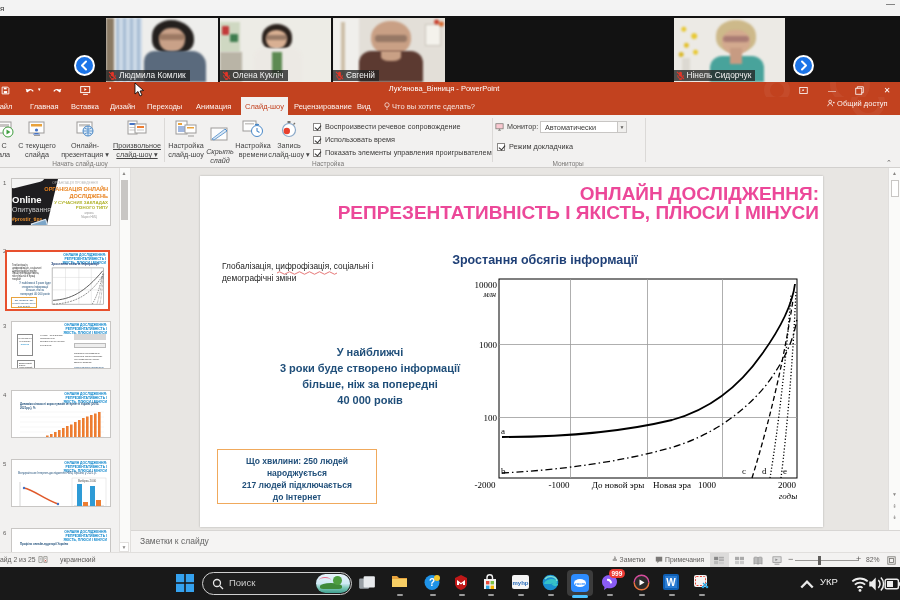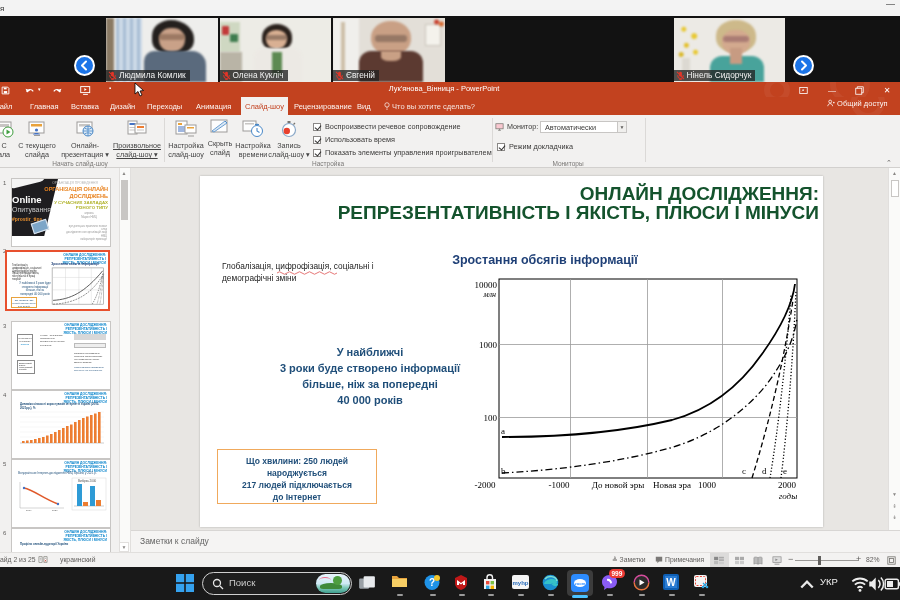--- a/index.html
+++ b/index.html
@@ -26,21 +26,21 @@
 .rbtn{position:absolute;text-align:center;color:#444;font-size:7.2px;line-height:9px;}
 .rbtn .ric{display:block;margin:0 auto 3px auto;}
 .rsep{position:absolute;top:3px;height:44px;width:1px;background:#dbd9d7;}
 .rgl{position:absolute;top:45px;font-size:6.5px;color:#7a7876;text-align:center;}
 .cb{position:absolute;font-size:7.3px;color:#3b3a39;display:flex;align-items:center;gap:4px;white-space:nowrap;}
 .cbx{width:8px;height:8px;border:1px solid #8a8886;background:#fff;position:relative;flex:none;}
 .cbx:after{content:"";position:absolute;left:1.5px;top:0px;width:3px;height:5px;border:solid #323130;border-width:0 1.2px 1.2px 0;transform:rotate(40deg);}
 
 #mainarea{left:0;top:168px;width:900px;height:384px;background:#e8e6e3;}
 #panel{position:absolute;left:0;top:0;width:120px;height:384px;background:#f2f1f0;overflow:hidden;}
-.thumb{position:absolute;left:12px;width:98px;height:67px;background:#fff;box-shadow:0 0 0 1px #c8c6c4;overflow:hidden;}
+.thumb{position:absolute;left:12px;width:98px;height:46px;background:#fff;box-shadow:0 0 0 1px #c8c6c4;overflow:hidden;}
 .tnum{position:absolute;left:3px;font-size:6px;color:#605e5c;}
 #pscroll{position:absolute;left:119px;top:0;width:12px;height:384px;background:#fafaf9;border-left:1px solid #e1dfdd;border-right:1px solid #e1dfdd;}
 #slidearea{position:absolute;left:131px;top:0;width:756px;height:362px;background:#e8e6e3;}
 #slide{position:absolute;left:69px;top:8px;width:623px;height:351px;background:#fff;box-shadow:0 0 2px rgba(0,0,0,.25);}
 #rscroll{position:absolute;left:888px;top:0;width:12px;height:362px;background:#fafaf9;border-left:1px solid #e1dfdd;}
 
 #notesbar{left:131px;top:530px;width:769px;height:22px;background:#f5f4f3;border-top:1px solid #d8d6d4;color:#666;font-size:8.5px;}
 #statusbar{left:0;top:552px;width:900px;height:15px;background:#f3f2f1;border-top:1px solid #e1dfdd;color:#605e5c;font-size:6.8px;}
 #taskbar{left:0;top:567px;width:900px;height:33px;background:#191919;}
 .tic{position:absolute;top:7px;width:18px;height:18px;}
@@ -236,21 +236,21 @@
         <rect x="3" y="3" width="4" height="2" fill="#e9a23b"></rect>
         <rect x="3" y="6.5" width="7" height="1" fill="#4472c4"></rect>
         <rect x="3" y="8.5" width="7" height="1" fill="#4472c4"></rect>
         <rect x="3" y="10.5" width="7" height="1" fill="#4472c4"></rect>
         <rect x="10" y="5" width="11" height="8" fill="#fff" stroke="#9d9b99"></rect>
         <rect x="12" y="7" width="7" height="1.5" fill="#e9a23b"></rect>
         <path d="M13 16h6" stroke="#9d9b99"></path>
       </svg>
   Настройка<br>слайд-шоу
  </div>
- <div class="rbtn" style="left:204px;top:3px;width:32px;">
+ <div class="rbtn" style="left:204px;top:11px;width:32px;font-style:italic;">
   <svg class="ric" width="20" height="18" viewBox="0 0 20 18">
         <rect x="1" y="2" width="16" height="12" fill="#fdfdfd" stroke="#9d9b99"></rect>
         <path d="M2 13 L15 3 17 5 4 14z" fill="#dce9f5" stroke="#4a89c8" stroke-width=".8"></path>
         <path d="M15 3l2 2" stroke="#4a89c8"></path>
       </svg>
   Скрыть<br>слайд
  </div>
  <div class="rbtn" style="left:234px;top:5px;width:38px;">
   <svg class="ric" width="22" height="18" viewBox="0 0 22 18">
         <rect x="1" y="1" width="13" height="10" fill="#fdfdfd" stroke="#9d9b99"></rect>
@@ -395,21 +395,21 @@
   <div class="abs" style="left:8px;top:13px;width:80px;font-size:2.8px;color:#1f4e79;font-weight:bold;">Профіль онлайн-аудиторії України</div>
  </div>
 </div>
 <div id="pscroll">
  <div class="abs" style="left:0;top:1px;width:8px;height:9px;color:#8a8886;font-size:5px;text-align:center;line-height:9px;">▲</div>
  <div class="abs" style="left:0.5px;top:12px;width:7px;height:40px;background:#c8c6c4;"></div>
  <div class="abs" style="left:-1px;top:374px;width:10px;height:10px;background:#fff;border:1px solid #e1dfdd;color:#8a8886;font-size:5px;text-align:center;line-height:8px;">▼</div>
 </div>
 <div id="slidearea">
       <div id="slide">
- <div class="abs" style="left:0px;top:8px;width:619px;text-align:right;font-size:19px;line-height:19px;font-weight:bold;color:#14532d;">ОНЛАЙН ДОСЛІДЖЕННЯ:<br>РЕПРЕЗЕНТАТИВНІСТЬ І ЯКІСТЬ, ПЛЮСИ І МІНУСИ</div>
+ <div class="abs" style="left:0px;top:8px;width:619px;text-align:right;font-size:19px;line-height:19px;font-weight:bold;color:#ec4899;">ОНЛАЙН ДОСЛІДЖЕННЯ:<br>РЕПРЕЗЕНТАТИВНІСТЬ І ЯКІСТЬ, ПЛЮСИ І МІНУСИ</div>
  <div class="abs" style="left:22px;top:85px;width:172px;font-size:8.3px;line-height:11.5px;color:#222;">Глобалізація, цифрофізація, соціальні і демографічні зміни</div>
  <svg class="abs" style="left:77px;top:94.5px;" width="60" height="4" viewBox="0 0 60 4">
           <path d="M0 2 q 2.5 -2.5 5 0 t 5 0 t 5 0 t 5 0 t 5 0 t 5 0 t 5 0 t 5 0 t 5 0 t 5 0 t 5 0 t 5 0" fill="none" stroke="#e26868" stroke-width="0.9"></path>
         </svg>
  <div class="abs" style="left:55px;top:168px;width:230px;text-align:center;font-size:11px;line-height:16px;font-weight:bold;color:#1f4e79;">У найближчі<br>3 роки буде створено інформації<br>більше, ніж за попередні<br>40 000 років</div>
  <div class="abs" style="left:17px;top:273px;width:160px;height:55px;border:1px solid #f0a95c;text-align:center;font-size:8.5px;line-height:12px;font-weight:bold;color:#1f4e79;padding-top:5px;">Що хвилини: 250 людей<br>народжується<br>217 людей підключається<br>до Інтернет</div>
  <div class="abs" style="left:200px;top:77px;width:290px;text-align:center;font-size:12.5px;font-weight:bold;color:#1f4077;">Зростання обсягів інформації</div>
  <svg class="abs" style="left:260px;top:95px;" width="355" height="240" viewBox="460 271 355 240">
   <rect x="499" y="279" width="298" height="199" fill="#fff" stroke="#000" stroke-width="1"></rect>
   <path d="M499 344.5h298M499 417.5h298" stroke="#9a9a9a" stroke-width=".8"></path>

